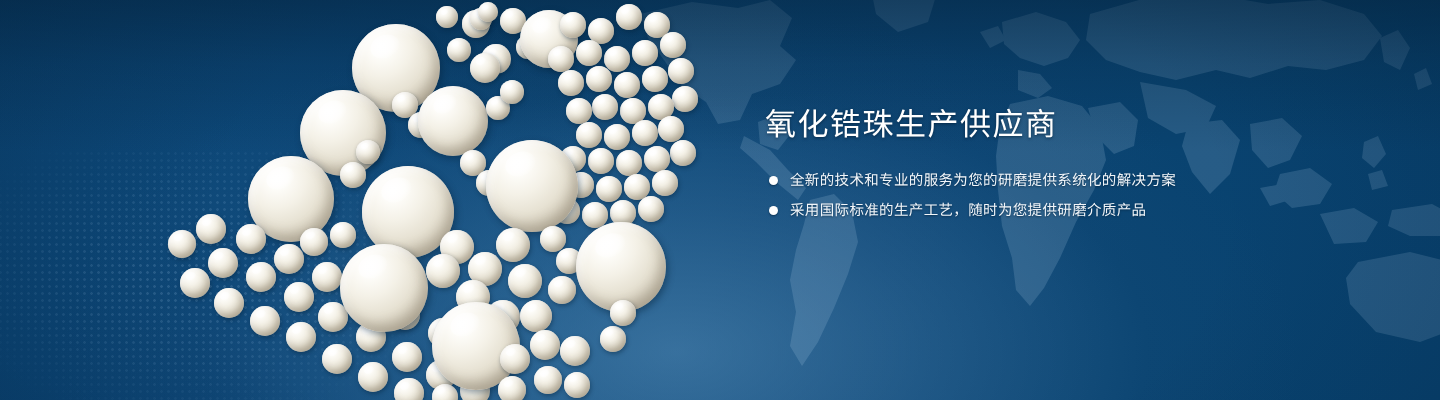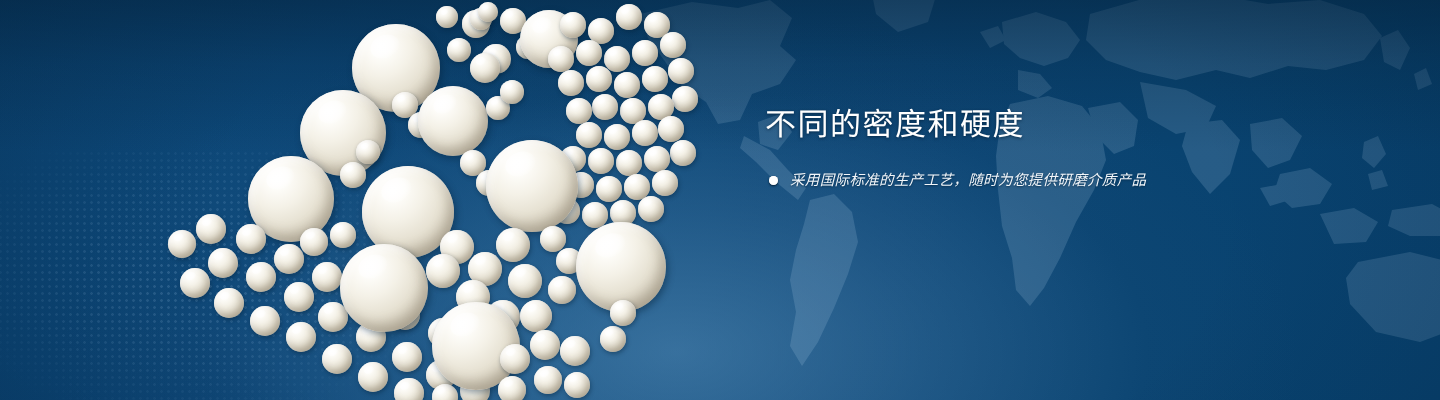--- a/index.html
+++ b/index.html
@@ -158,21 +158,21 @@
   .bullet-item {
     position: relative;
     padding-left: 25px;
     margin-bottom: 5px;
     font-size: 14.5px;
     line-height: 25px;
     color: #f2f6fa;
     letter-spacing: 0.35px;
     text-shadow: 0 1px 2px rgba(2,26,48,0.60);
   }
-  .bullet-item:last-child { margin-bottom: 0; font-style: italic; }
+  .bullet-item:last-child { margin-bottom: 0; }
   .bullet-dot {
     position: absolute;
     left: 4px;
     top: 8px;
     width: 9px;
     height: 9px;
     border-radius: 50%;
     background: #ffffff;
     box-shadow: 0 1px 2px rgba(2,26,48,0.55);
   }
@@ -341,25 +341,26 @@
       <div class="bead sm" style="left: 560px; top: 336px; width: 30px; height: 30px;"></div>
       <div class="bead sm" style="left: 500px; top: 344px; width: 30px; height: 30px;"></div>
       <div class="bead sm" style="left: 498px; top: 376px; width: 28px; height: 28px;"></div>
       <div class="bead sm" style="left: 534px; top: 366px; width: 28px; height: 28px;"></div>
       <div class="bead sm" style="left: 564px; top: 372px; width: 26px; height: 26px;"></div>
       <div class="bead sm" style="left: 600px; top: 326px; width: 26px; height: 26px;"></div>
       <div class="bead sm" style="left: 610px; top: 300px; width: 26px; height: 26px;"></div>
     </div>
 
   <div class="content">
-    <h1 class="headline">不同的密度和硬度</h1>
+    <h1 class="headline">氧化锆珠生产供应商</h1>
 
     <ul class="bullets">
       <li class="bullet-item">
         <span class="bullet-dot"></span>
+        <span>全新的技术和专业的服务为您的研磨提供系统化的解决方案</span>
       </li>
       <li class="bullet-item">
         <span class="bullet-dot"></span>
         <span>采用国际标准的生产工艺，随时为您提供研磨介质产品</span>
       </li>
     </ul>
   </div>
 
 </div>
 

